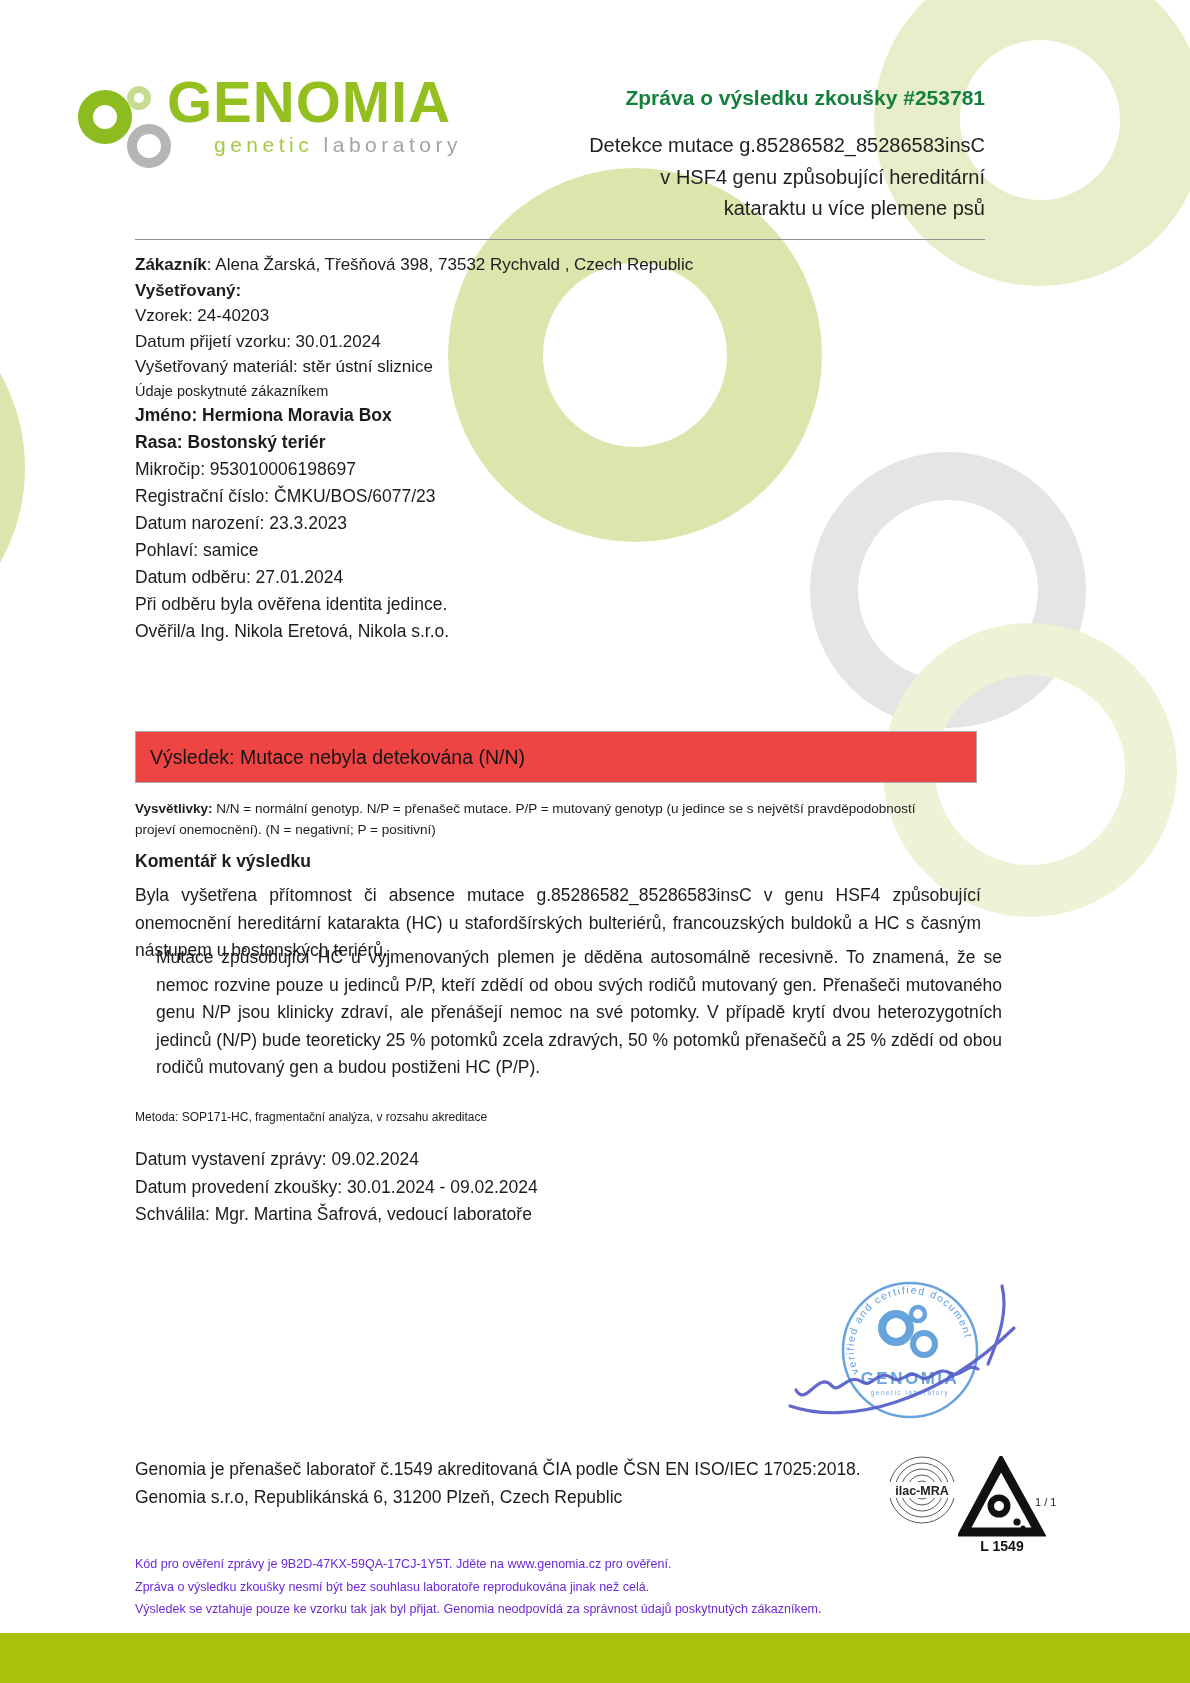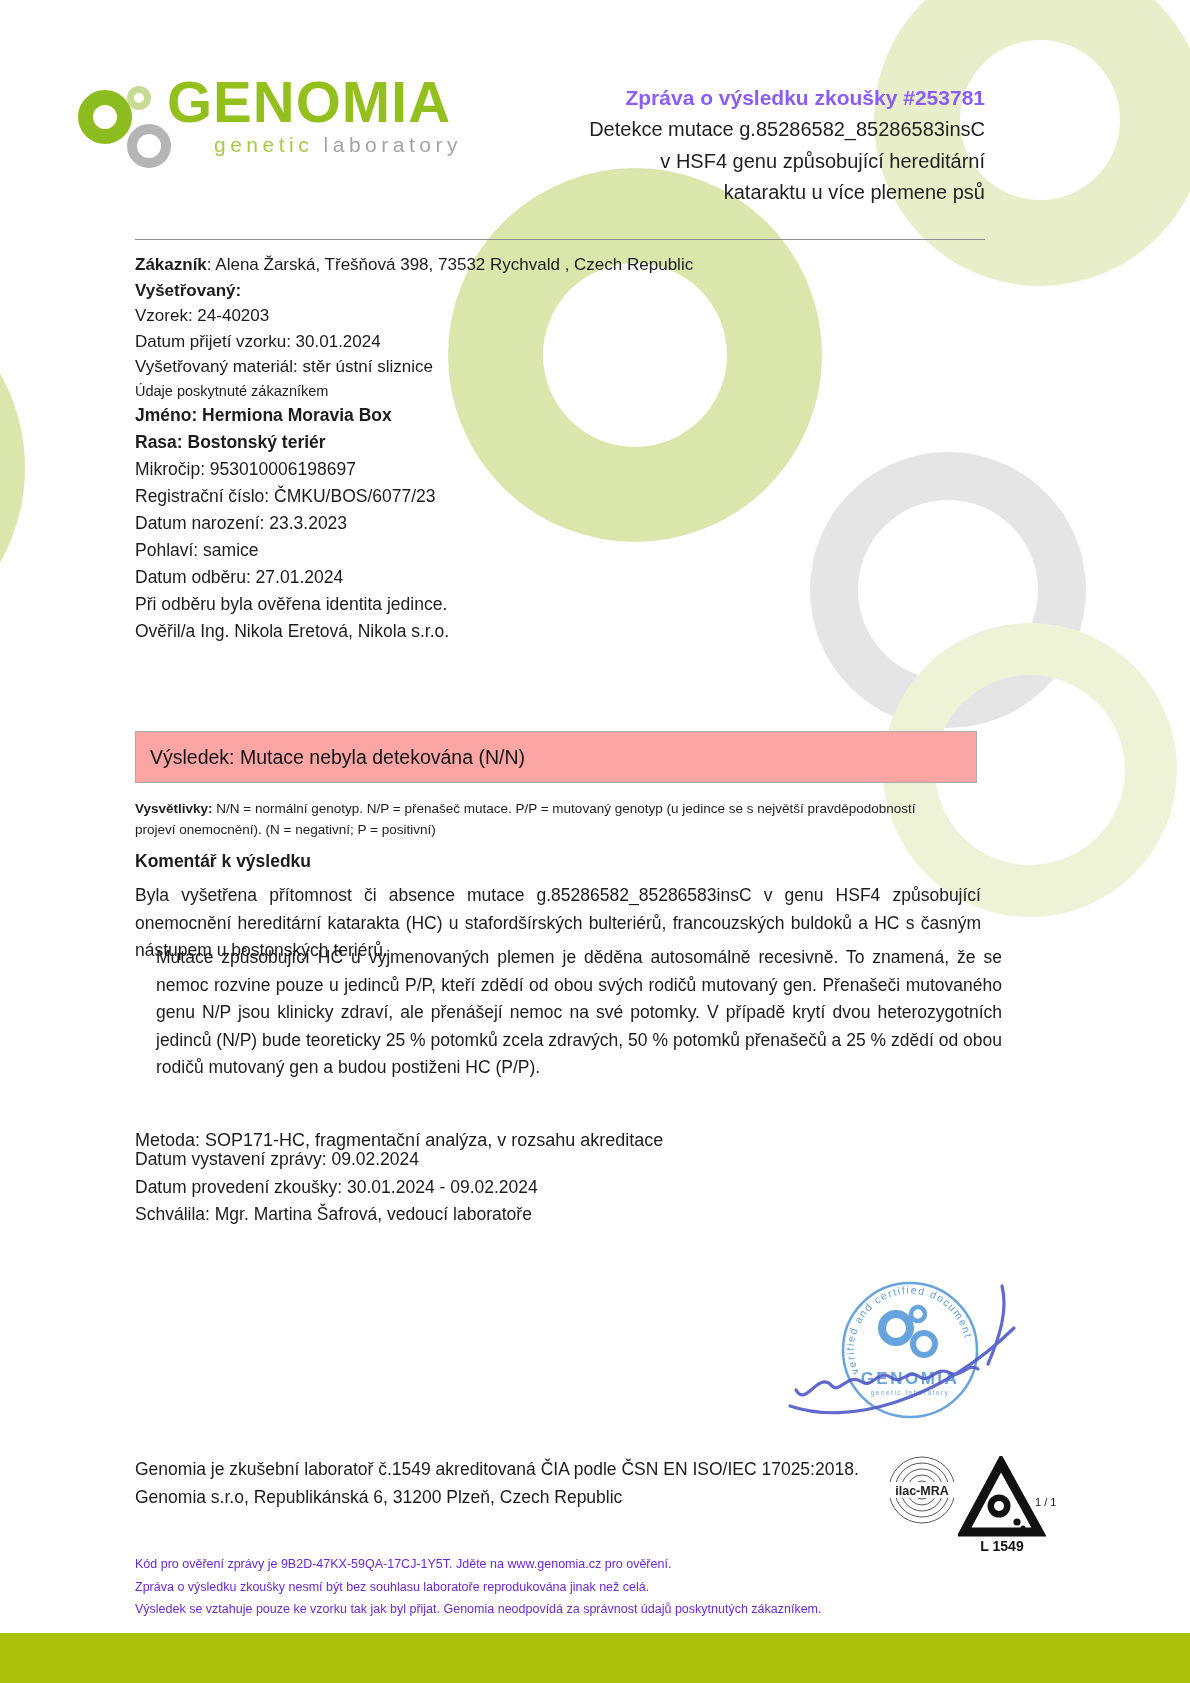--- a/index.html
+++ b/index.html
@@ -10,38 +10,38 @@
   .ring{position:absolute;border-radius:50%;border-style:solid;background:transparent;}
   .dot{position:absolute;border-radius:50%;}
   
   .logo-word{position:absolute;left:167px;top:68px;font-size:58px;font-weight:bold;
              letter-spacing:1px;color:#93c01e;}
   .logo-tag{position:absolute;left:214px;top:133px;font-size:21px;letter-spacing:4.5px;}
   .tag-green{color:#a6c945;}
   .tag-gray{color:#a3a3a3;}
   
   .hdr{position:absolute;right:205px;top:86px;text-align:right;}
-  .hdr h1{margin:0 0 4px 0;font-size:21px;font-weight:bold;color:#8b5cf6;}
+  .hdr h1{margin:0 0 20px 0;font-size:21px;font-weight:bold;color:#15803d;}
   .hdr .sub{font-size:20px;line-height:31.5px;color:#1f1f1f;}
   .rule{position:absolute;left:135px;right:205px;top:239px;border-top:1.5px solid #8f8f8f;}
   
   .customer{position:absolute;left:135px;top:252px;font-size:17px;line-height:25.5px;}
   .subject-caption{position:absolute;left:135px;top:383px;font-size:14.5px;}
   .subject{position:absolute;left:135px;top:402px;font-size:17.5px;line-height:27px;}
   .b{font-weight:bold;}
   
-  .result-box{position:absolute;left:135px;top:731px;width:826px;height:50px;background:#fca5a5;
+  .result-box{position:absolute;left:135px;top:731px;width:826px;height:50px;background:#ef4444;
               border:1px solid #ababab;display:flex;align-items:center;padding-left:14px;
               font-size:19.5px;color:#141414;}
   .legend{position:absolute;left:135px;top:799px;width:812px;font-size:13.5px;line-height:20.5px;}
   .comment-h{position:absolute;left:135px;top:851px;font-size:17.5px;font-weight:bold;}
   .para{position:absolute;left:135px;width:846px;text-align:justify;font-size:17.5px;line-height:27.5px;}
   .p1{top:882px;}
   .p2{top:944px;margin-left:21px;}
-  .method{position:absolute;left:135px;top:1110px;font-size:18px;margin-top:20px;}
+  .method{position:absolute;left:135px;top:1110px;font-size:12px;}
   .dates{position:absolute;left:135px;top:1146px;font-size:17.5px;line-height:27.5px;}
   
   .footer{position:absolute;left:135px;top:1456px;font-size:17.5px;line-height:27.5px;}
   .smallprint{position:absolute;left:135px;top:1553px;font-size:12.5px;line-height:22.5px;color:#6d28d9;}
   .pagenum{position:absolute;left:1035px;top:1496px;font-size:11px;}
   .greenbar{position:absolute;left:0;top:1633px;width:1190px;height:50px;background:#a9c10b;}
   svg text{font-family:"Liberation Sans",sans-serif;}
 </style>
 </head>
 <body>
@@ -126,21 +126,21 @@
     <text x="132" y="112" text-anchor="middle" font-size="17" font-weight="bold" letter-spacing="2.5" fill="#4d94d8" opacity="0.85">GENOMIA</text>
     <text x="132" y="123" text-anchor="middle" font-size="6.5" letter-spacing="1.5" fill="#4d94d8" opacity="0.8">genetic laboratory</text>
     <g stroke="#5059c7" stroke-width="3.2" fill="none" stroke-linecap="round" opacity="0.9">
       <path d="M 18 118 C 28 136, 40 98, 54 114 C 62 122, 70 100, 84 110 C 94 117, 100 96, 114 106 C 124 113, 130 96, 142 105 C 152 112, 158 93, 172 101 C 182 107, 190 90, 200 97"></path>
       <path d="M 12 134 C 70 154, 160 130, 236 56"></path>
       <path d="M 224 14 C 230 38, 222 64, 210 92"></path>
     </g>
   </svg>
 
   <div class="footer">
-    <div>Genomia je zkušební laboratoř č.1549 akreditovaná ČIA podle ČSN EN ISO/IEC 17025:2018.</div>
+    <div>Genomia je přenašeč laboratoř č.1549 akreditovaná ČIA podle ČSN EN ISO/IEC 17025:2018.</div>
     <div>Genomia s.r.o, Republikánská 6, 31200 Plzeň, Czech Republic</div>
   </div>
 
   <svg class="abs" style="left:886px;top:1454px;" width="72" height="72" viewBox="0 0 72 72">
     <g stroke="#444" stroke-width="0.9" fill="none">
       <circle cx="36" cy="36" r="33"></circle>
       <circle cx="36" cy="36" r="27"></circle>
       <circle cx="36" cy="36" r="21"></circle>
       <circle cx="36" cy="36" r="15"></circle>
       <circle cx="36" cy="36" r="9"></circle>

